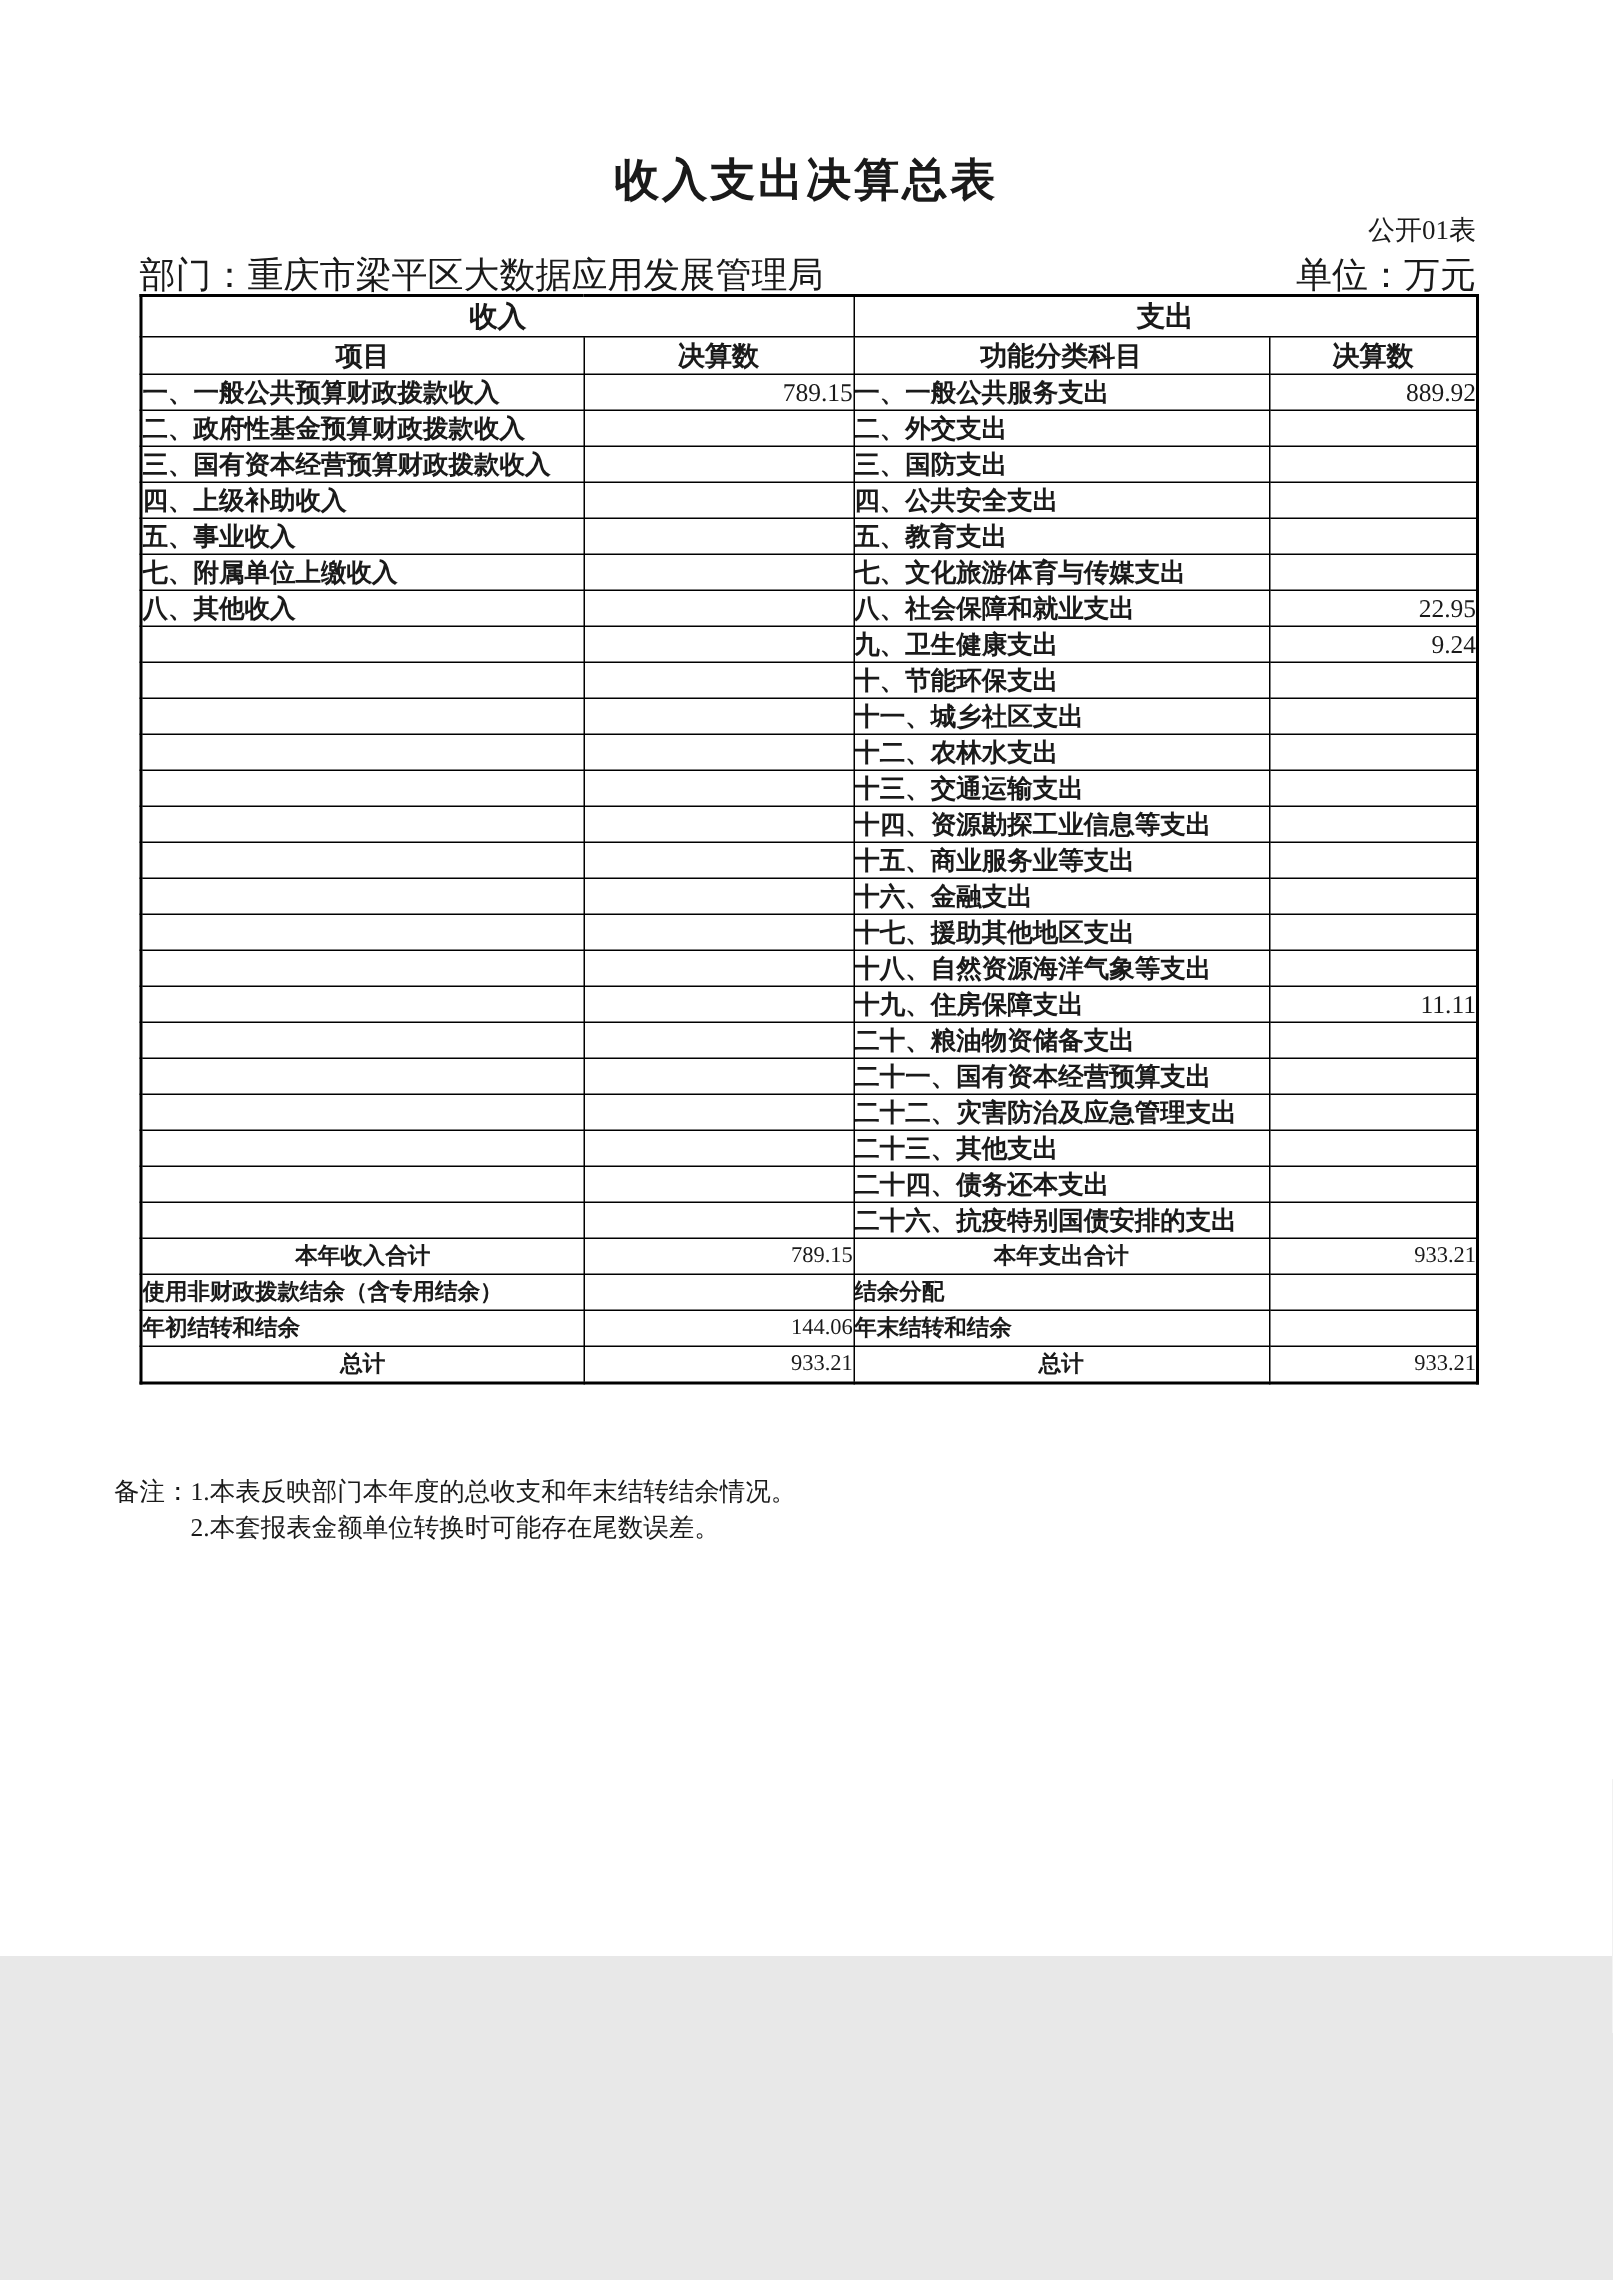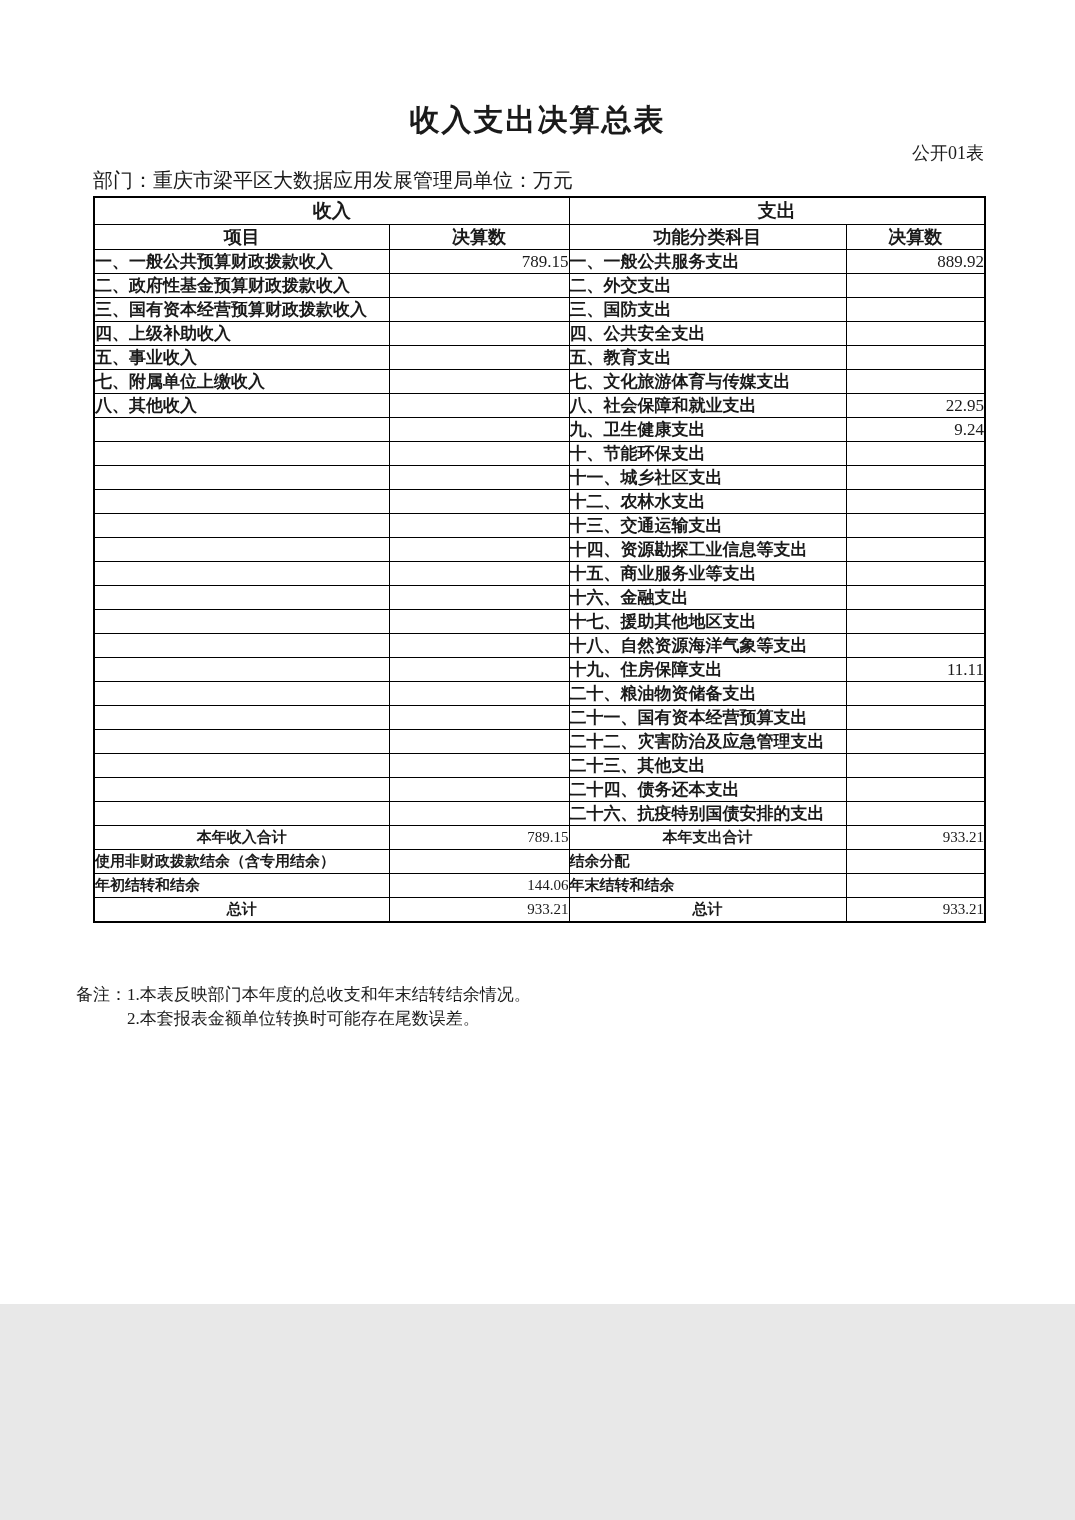--- a/index.html
+++ b/index.html
@@ -30,21 +30,22 @@
     width: 891px;
     text-align: right;
     font-size: 18px;
   }
   .meta-row {
     position: absolute;
     top: 167px;
     left: 93px;
     width: 891px;
     display: flex;
-    font-size: 20px;
+    justify-content: space-between;
+    font-size: 24px;
   }
   table.main {
     position: absolute;
     top: 196px;
     left: 93px;
     width: 891px;
     border-collapse: collapse;
     table-layout: fixed;
     border: 2px solid #000;
   }

